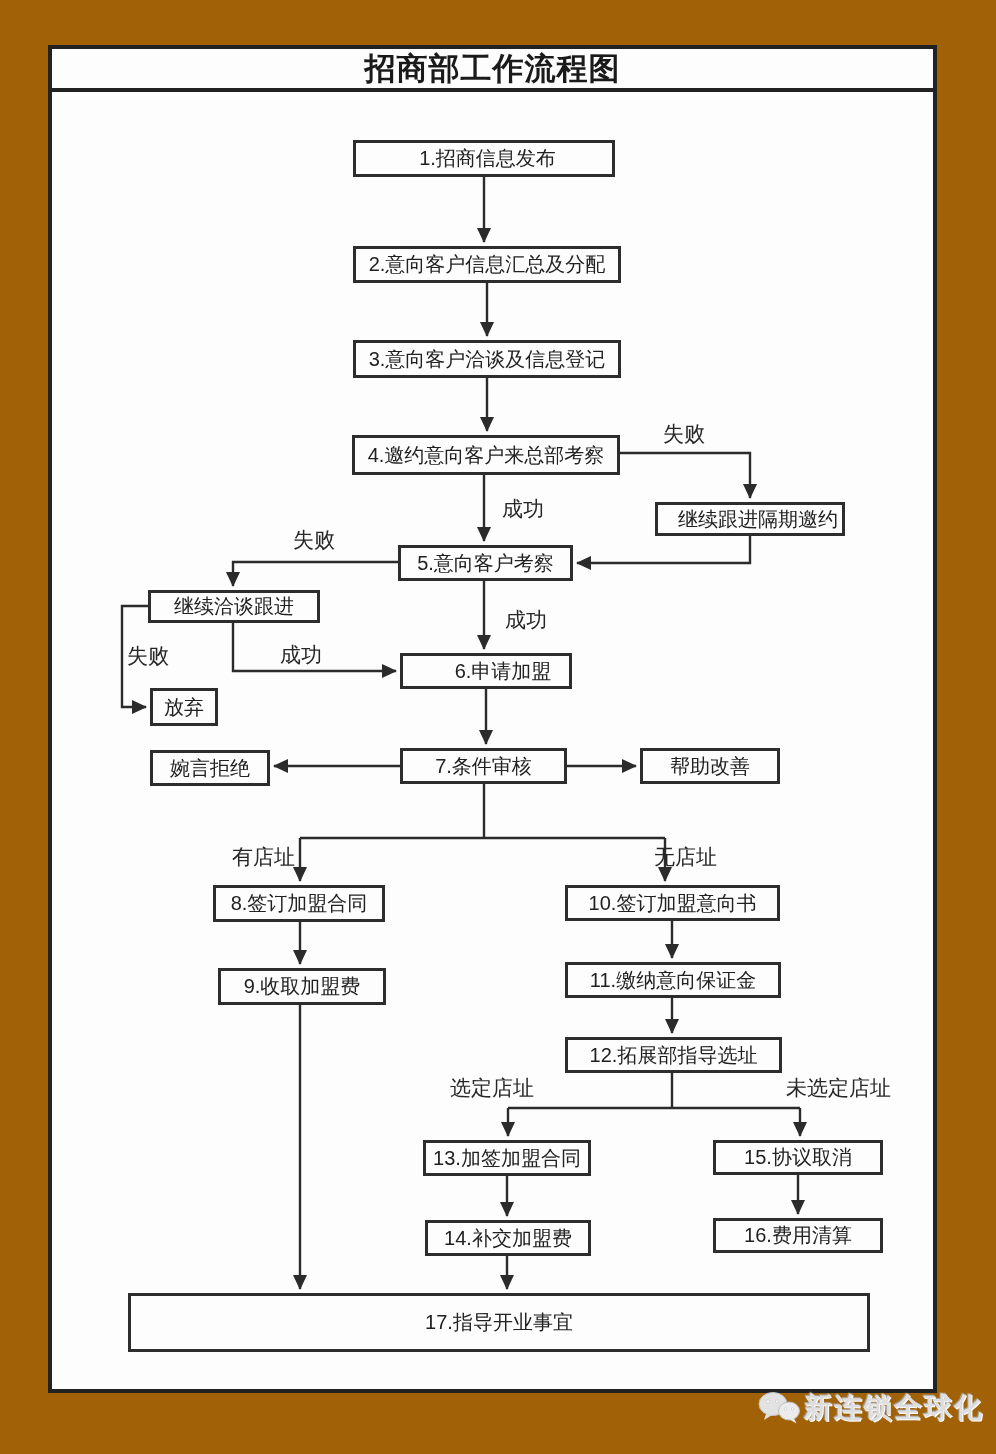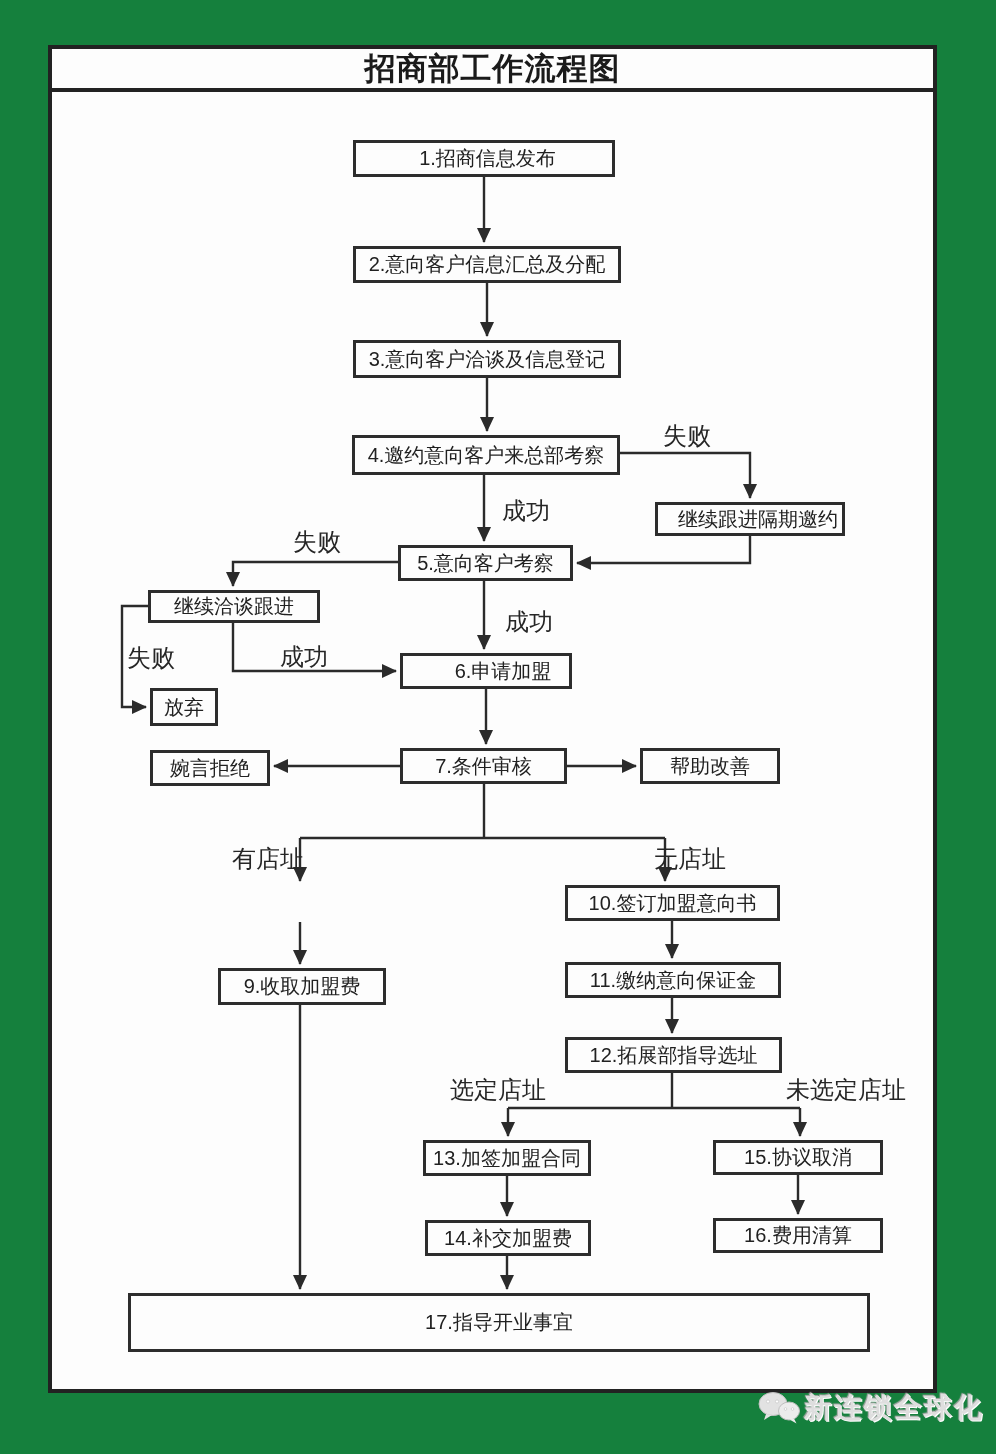--- a/index.html
+++ b/index.html
@@ -5,21 +5,21 @@
   html, body {
     margin: 0;
     padding: 0;
     background: #ffffff;
     font-family: "Liberation Sans", "DejaVu Sans", sans-serif;
   }
   .canvas {
     position: relative;
     width: 996px;
     height: 1454px;
-    background: #15803d;
+    background: #a16207;
     overflow: hidden;
   }
   
   .frame {
     position: absolute;
     left: 48px;
     top: 45px;
     width: 881px;
     height: 1340px;
     border: 4px solid #222222;
@@ -58,21 +58,21 @@
     background: #fdfdfd;
     display: flex;
     align-items: center;
     justify-content: center;
     font-size: 20px;
     color: #212121;
     white-space: nowrap;
   }
   .edge-label {
     position: absolute;
-    font-size: 24px;
+    font-size: 21px;
     color: #262626;
     white-space: nowrap;
   }
   
   .watermark {
     position: absolute;
     top: 1389px;
     right: 12px;
     display: flex;
     align-items: center;
@@ -163,20 +163,23 @@
       </div>
       <div class="node" style="left: 150px; top: 750px; width: 120px; height: 36px;">
         <span>婉言拒绝</span>
       </div>
       <div class="node" style="left: 400px; top: 748px; width: 167px; height: 36px;">
         <span>7.条件审核</span>
       </div>
       <div class="node" style="left: 640px; top: 748px; width: 140px; height: 36px;">
         <span>帮助改善</span>
       </div>
+      <div class="node" style="left: 213px; top: 885px; width: 172px; height: 37px;">
+        <span>8.签订加盟合同</span>
+      </div>
       <div class="node" style="left: 565px; top: 885px; width: 215px; height: 36px;">
         <span>10.签订加盟意向书</span>
       </div>
       <div class="node" style="left: 218px; top: 968px; width: 168px; height: 37px;">
         <span>9.收取加盟费</span>
       </div>
       <div class="node" style="left: 565px; top: 962px; width: 216px; height: 36px;">
         <span>11.缴纳意向保证金</span>
       </div>
       <div class="node" style="left: 565px; top: 1037px; width: 217px; height: 36px;">

